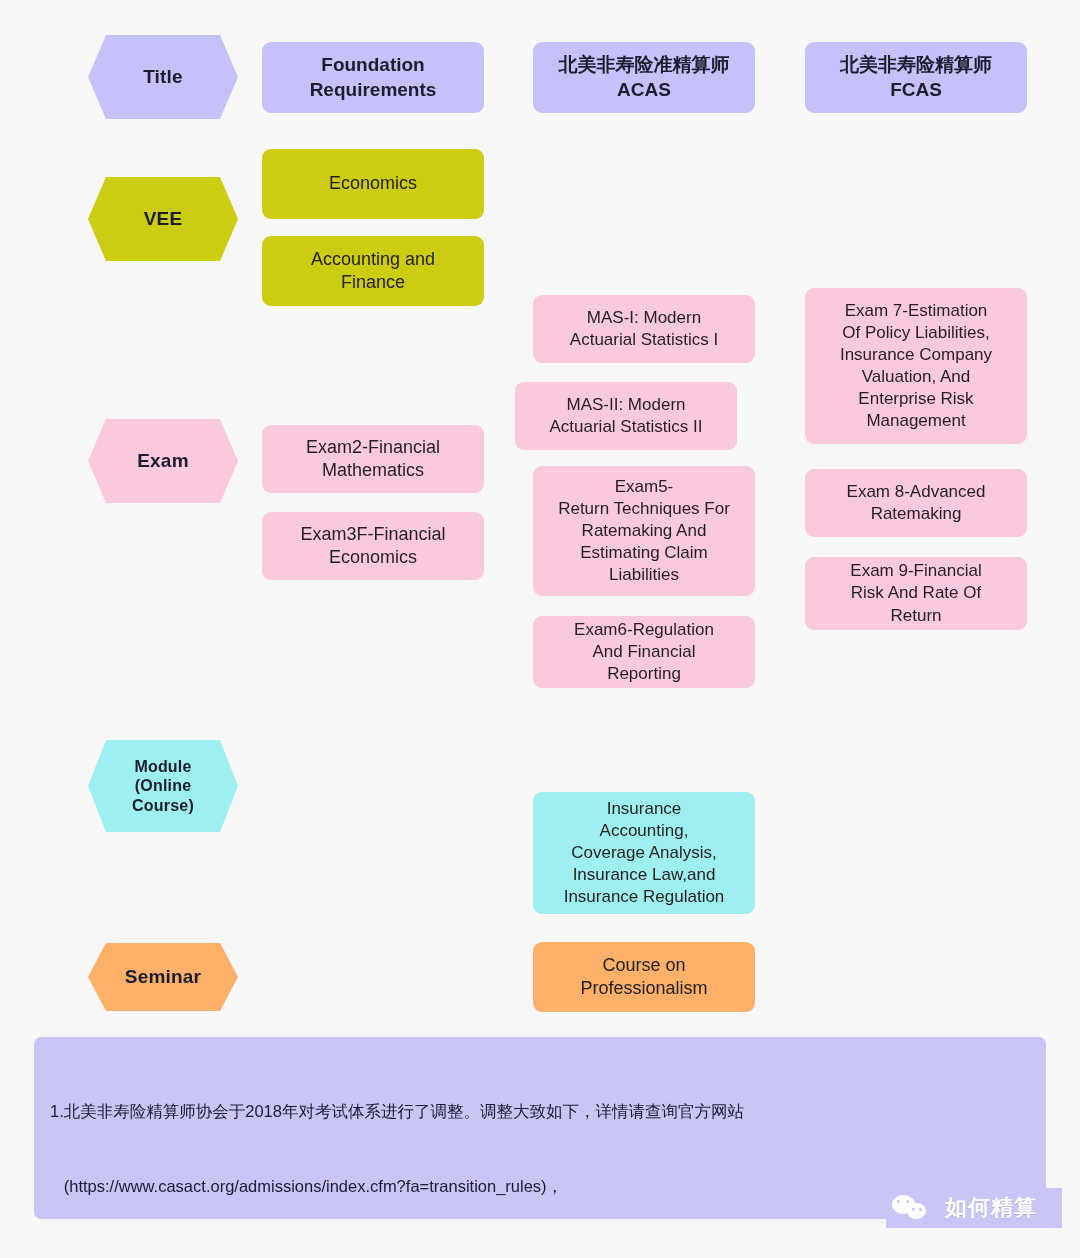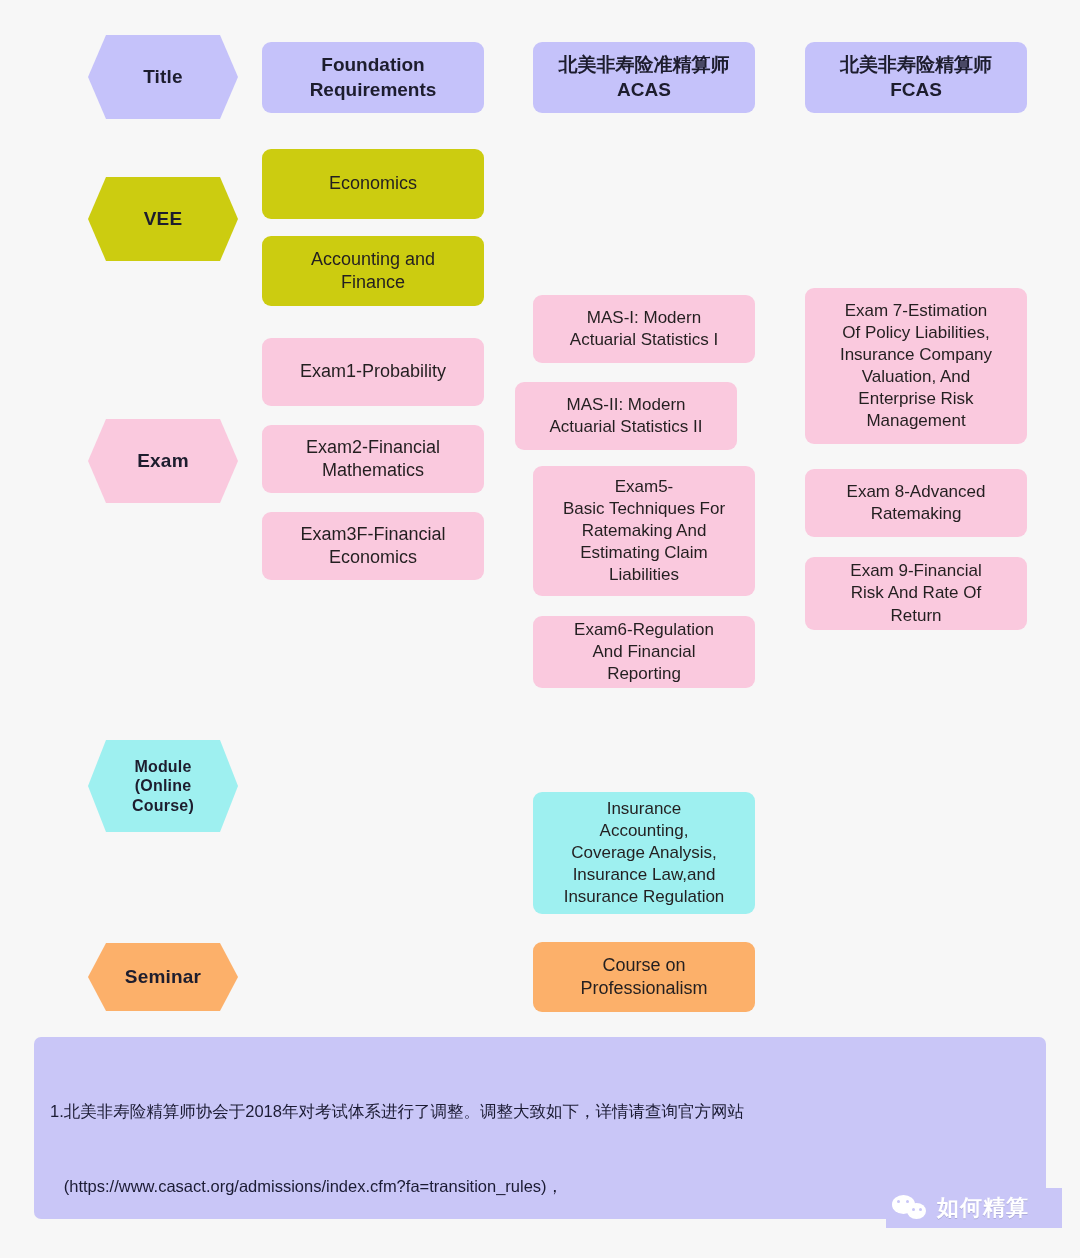--- a/index.html
+++ b/index.html
@@ -82,21 +82,21 @@
   
   #watermark {
     position: absolute;
     left: 886px;
     top: 1188px;
     width: 176px;
     height: 40px;
     background: #c9c6f7;
     display: flex;
     align-items: center;
-    gap: 7px;
+    gap: 15px;
     padding-left: 6px;
     box-sizing: border-box;
   }
   #watermark .wm-text {
     color: #ffffff;
     font-size: 22px;
     font-weight: bold;
     letter-spacing: 1px;
     text-shadow: 0 1px 0 rgba(120,120,160,.35);
   }
@@ -164,23 +164,20 @@
 
   <div class="box" style="left:262px; top:149px; width:222px; height:70px; background:#cccc10; font-size:18px; white-space:pre;">
     <span>Economics</span>
   </div>
 
   <div class="box" style="left:262px; top:236px; width:222px; height:70px; background:#cccc10; font-size:18px; white-space:pre;">
     <span>Accounting and
 Finance</span>
   </div>
 
-  <div class="box" style="left:262px; top:338px; width:222px; height:68px; background:#fac9de; font-size:18px; white-space:pre;">
-    <span>Exam1-Probability</span>
-  </div>
 
   <div class="box" style="left:262px; top:425px; width:222px; height:68px; background:#fac9de; font-size:18px; white-space:pre;">
     <span>Exam2-Financial
 Mathematics</span>
   </div>
 
   <div class="box" style="left:262px; top:512px; width:222px; height:68px; background:#fac9de; font-size:18px; white-space:pre;">
     <span>Exam3F-Financial
 Economics</span>
   </div>
@@ -190,21 +187,21 @@
 Actuarial Statistics I</span>
   </div>
 
   <div class="box" style="left:515px; top:382px; width:222px; height:68px; background:#fac9de; font-size:17px; white-space:pre;">
     <span>MAS-II: Modern
 Actuarial Statistics II</span>
   </div>
 
   <div class="box" style="left:533px; top:466px; width:222px; height:130px; background:#fac9de; font-size:17px; white-space:pre;">
     <span>Exam5-
-Basic Techniques For
+Return Techniques For
 Ratemaking And
 Estimating Claim
 Liabilities</span>
   </div>
 
   <div class="box" style="left:533px; top:616px; width:222px; height:72px; background:#fac9de; font-size:17px; white-space:pre;">
     <span>Exam6-Regulation
 And Financial
 Reporting</span>
   </div>

